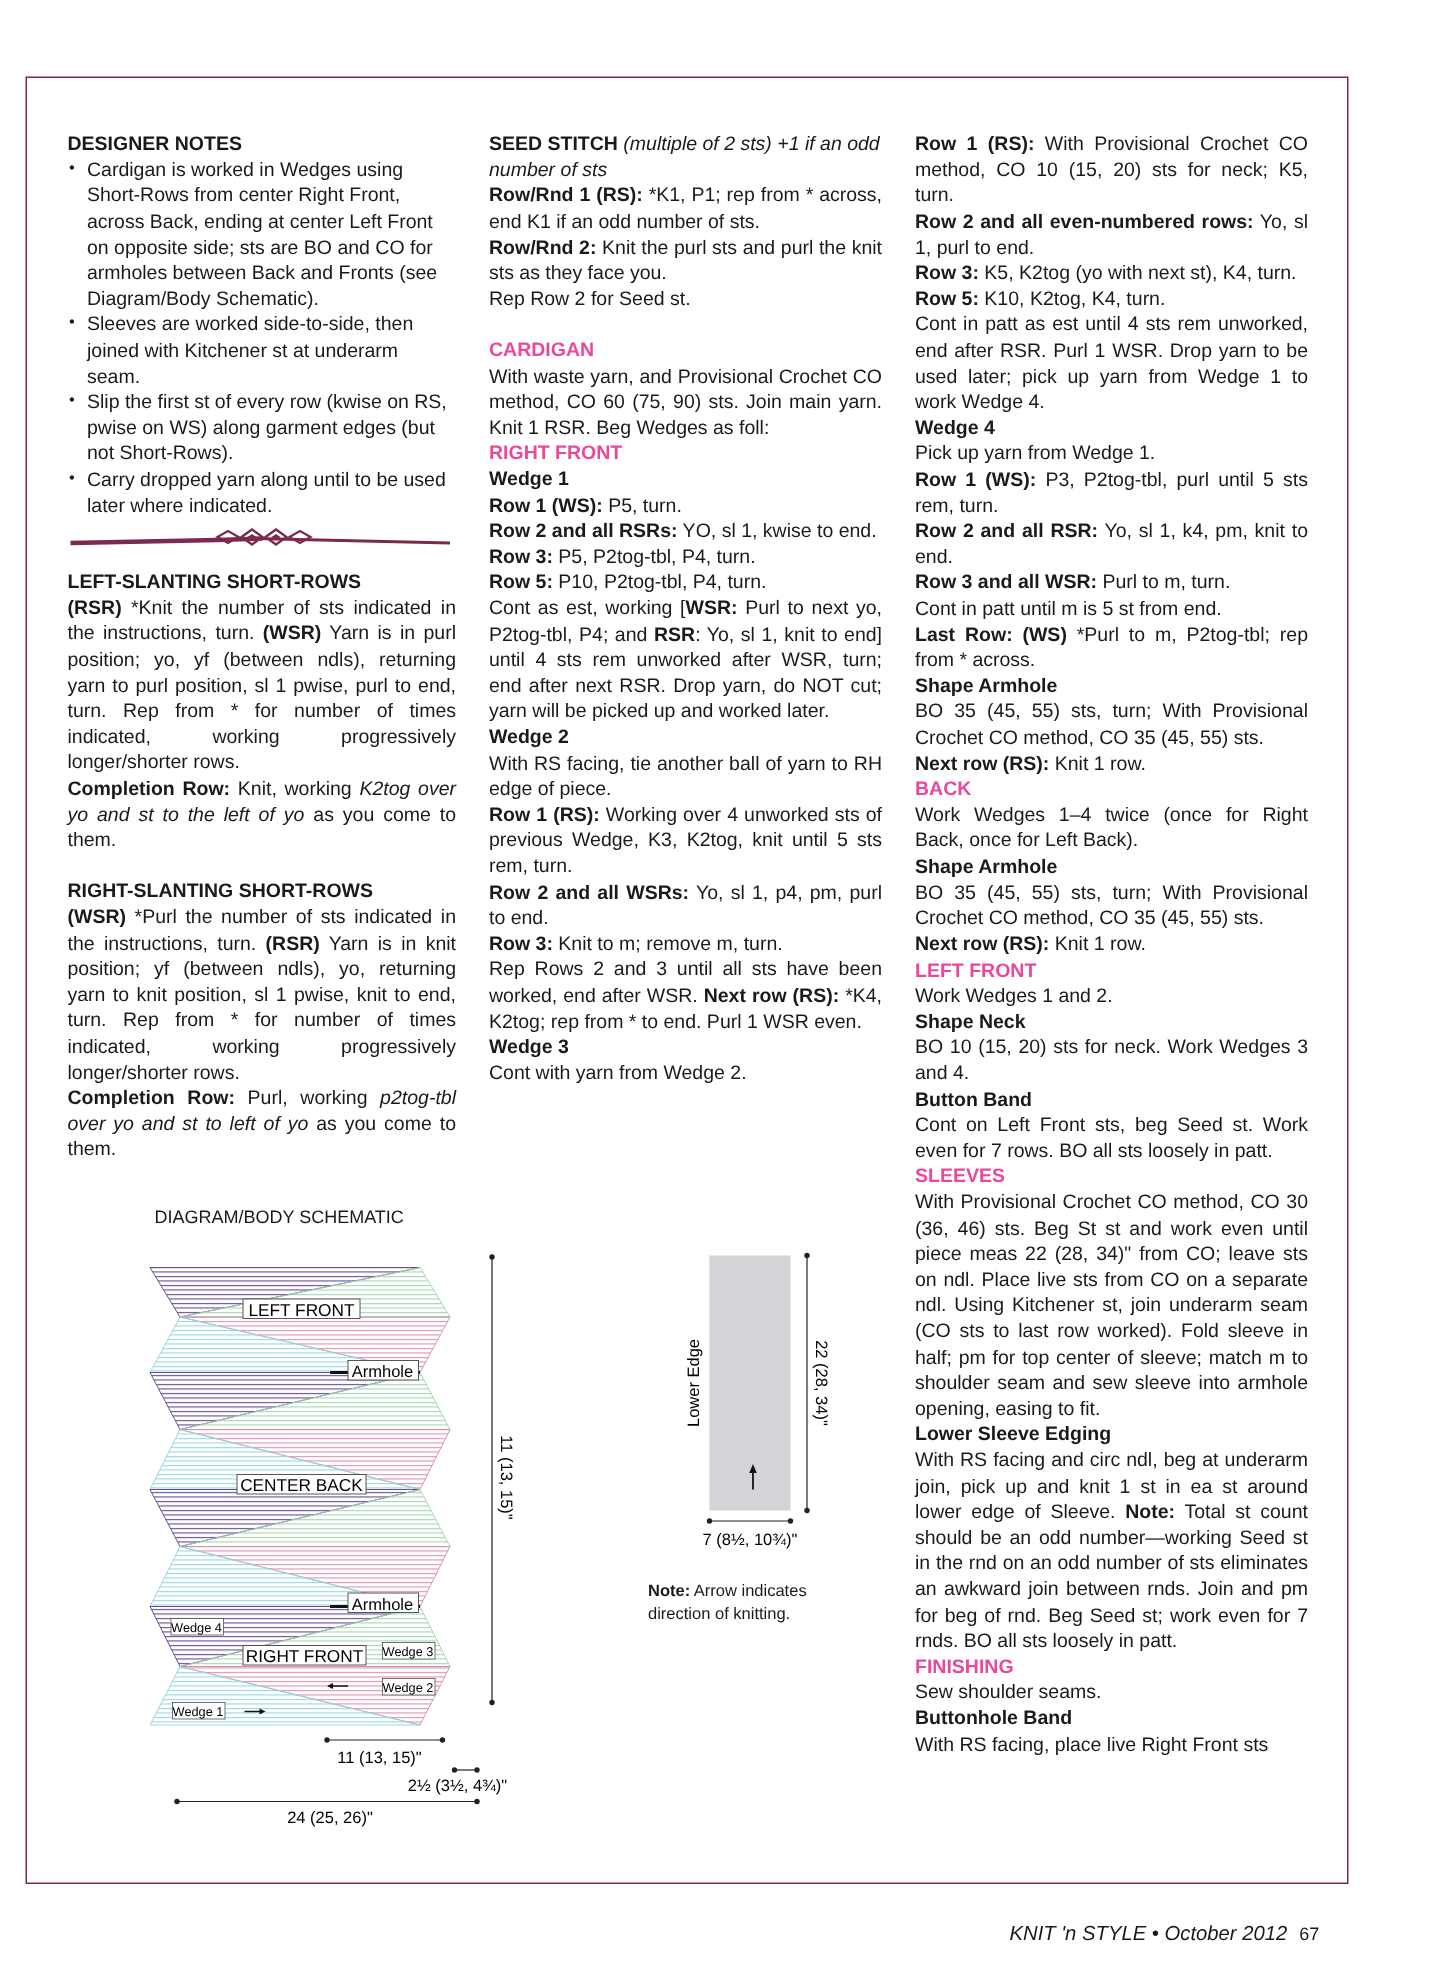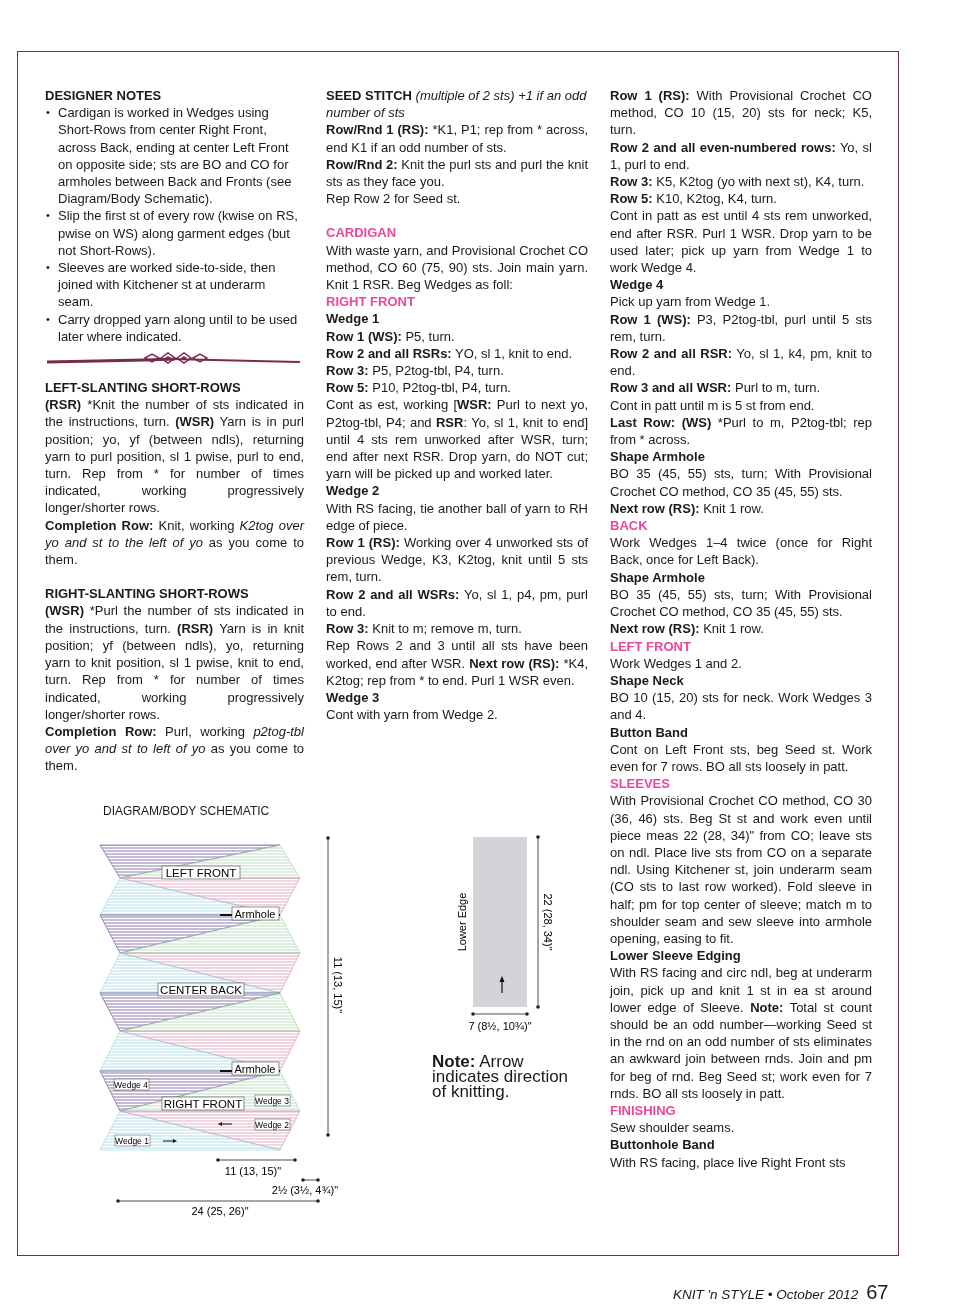--- a/index.html
+++ b/index.html
@@ -23,37 +23,37 @@
   .it { font-style: italic; }
   p { margin: 0; }
   .gap { height: 17px; }
   ul.notes { margin: 0; padding: 0; list-style: none; }
   ul.notes li { position: relative; padding-left: 13px; }
   ul.notes li::before { content: "•"; position: absolute; left: 1px; top: 0; font-size: 11px; }
   .divider { margin: 6px 0 10px 0; height: 18px; }
   .diag-title { position: absolute; left: 103px; top: 804px; font-size: 12px; }
   .schematic { position: absolute; left: 90px; top: 835px; }
   .sleeve { position: absolute; left: 430px; top: 830px; }
-  .note { position: absolute; left: 432px; top: 1054px; width: 140px; font-size: 17px; line-height: 15px; }
+  .note { position: absolute; left: 432px; top: 1054px; width: 140px; font-size: 11px; line-height: 15px; }
   .footer { position: absolute; left: 673px; top: 1281px; font-size: 13.5px; }
   .footer .mag { font-style: italic; }
-  .footer .pg { font-size: 20px; margin-left: 8px; }
+  .footer .pg { font-size: 12px; margin-left: 8px; }
   svg text { font-family: "Liberation Sans", sans-serif; }
 </style>
 </head>
 <body>
 
 <div class="frame"></div>
 
 <div class="col col1">
   <p class="h">DESIGNER NOTES</p>
   <ul class="notes">
     <li>Cardigan is worked in Wedges using Short-Rows from center Right Front, across Back, ending at center Left Front on opposite side; sts are BO and CO for armholes between Back and Fronts (see Diagram/Body Schematic).</li>
+    <li>Sleeves are worked side-to-side, then joined with Kitchener st at underarm seam.</li>
     <li>Slip the first st of every row (kwise on RS, pwise on WS) along garment edges (but not Short-Rows).</li>
-    <li>Sleeves are worked side-to-side, then joined with Kitchener st at underarm seam.</li>
     <li>Carry dropped yarn along until to be used later where indicated.</li>
   </ul>
   <div class="divider">
     <svg width="255" height="18" viewBox="0 0 255 18">
       <path d="M2 11 L100 9 L130 8" stroke="#7a2a4e" stroke-width="3" fill="none"></path>
       <path d="M125 8 L255 11" stroke="#7a2a4e" stroke-width="2" fill="none"></path>
       <g fill="none" stroke="#7a2a4e" stroke-width="1.5">
         <path d="M100 7 L107 3 L114 7 L107 11 Z"></path>
         <path d="M116 7 L123 2 L130 7 L123 12 Z"></path>
         <path d="M132 7 L139 2 L146 7 L139 12 Z"></path>
@@ -79,21 +79,21 @@
   <p><span class="h">SEED STITCH</span><span class="it"> (multiple of 2 sts) +1 if an odd number of sts</span></p>
   <p class="j"><span class="h">Row/Rnd 1 (RS):</span><span> *K1, P1; rep from * across, end K1 if an odd number of sts.</span></p>
   <p class="j"><span class="h">Row/Rnd 2:</span><span> Knit the purl sts and purl the knit sts as they face you.</span></p>
   <p>Rep Row 2 for Seed st.</p>
   <div class="gap"></div>
   <p class="sec">CARDIGAN</p>
   <p class="j">With waste yarn, and Provisional Crochet CO method, CO 60 (75, 90) sts. Join main yarn. Knit 1 RSR. Beg Wedges as foll:</p>
   <p class="sec">RIGHT FRONT</p>
   <p class="h">Wedge 1</p>
   <p><span class="h">Row 1 (WS):</span><span> P5, turn.</span></p>
-  <p class="j"><span class="h">Row 2 and all RSRs:</span><span> YO, sl 1, knit to end.</span></p>
+  <p class="j"><span class="h">Row 2 and all RSRs:</span><span> YO, sl 1, kwise to end.</span></p>
   <p><span class="h">Row 3:</span><span> P5, P2tog-tbl, P4, turn.</span></p>
   <p><span class="h">Row 5:</span><span> P10, P2tog-tbl, P4, turn.</span></p>
   <p class="j"><span>Cont as est, working [</span><span class="h">WSR:</span><span> Purl to next yo, P2tog-tbl, P4; and </span><span class="h">RSR</span><span>: Yo, sl 1, knit to end] until 4 sts rem unworked after WSR, turn; end after next RSR. Drop yarn, do NOT cut; yarn will be picked up and worked later.</span></p>
   <p class="h">Wedge 2</p>
   <p class="j">With RS facing, tie another ball of yarn to RH edge of piece.</p>
   <p class="j"><span class="h">Row 1 (RS):</span><span> Working over 4 unworked sts of previous Wedge, K3, K2tog, knit until 5 sts rem, turn.</span></p>
   <p class="j"><span class="h">Row 2 and all WSRs:</span><span> Yo, sl 1, p4, pm, purl to end.</span></p>
   <p><span class="h">Row 3:</span><span> Knit to m; remove m, turn.</span></p>
   <p class="j"><span>Rep Rows 2 and 3 until all sts have been worked, end after WSR. </span><span class="h">Next row (RS):</span><span> *K4, K2tog; rep from * to end. Purl 1 WSR even.</span></p>
   <p class="h">Wedge 3</p>

